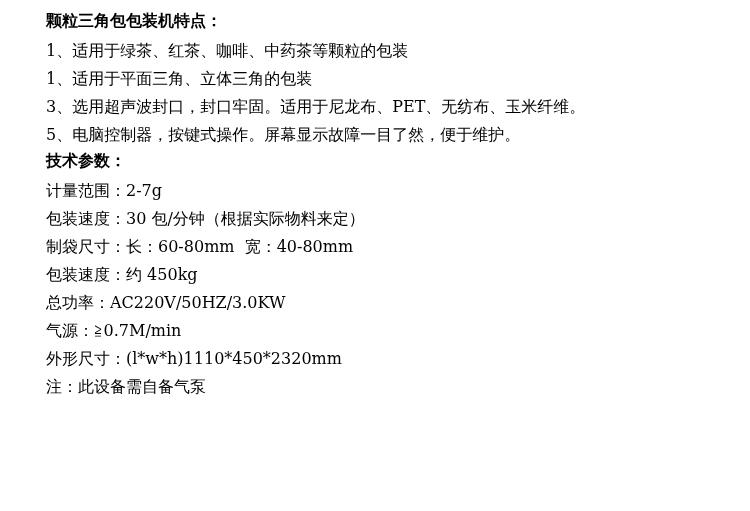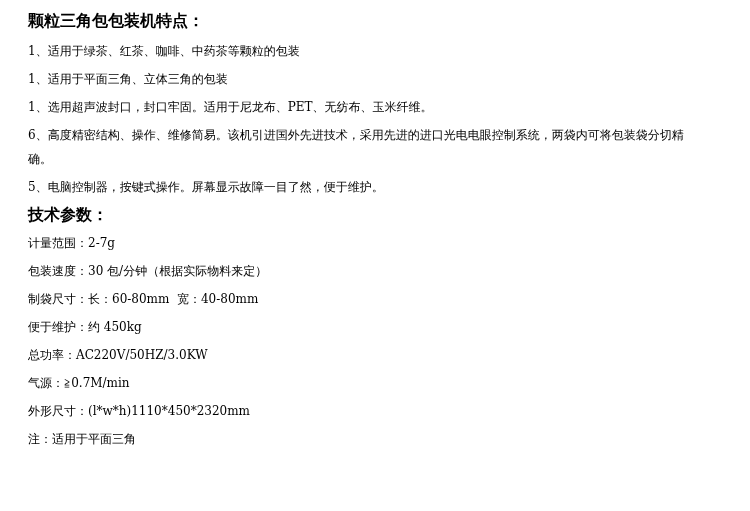--- a/index.html
+++ b/index.html
@@ -11,67 +11,67 @@
     width: 750px;
     height: 511px;
     overflow: hidden;
     color: #000000;
     font-family: "DejaVu Serif", "Liberation Serif", serif;
     font-size: 16px;
   }
   .doc {
     box-sizing: border-box;
     width: 750px;
-    padding: 9px 0 0 28px;
+    padding: 9px 0 0 46px;
   }
   .doc-inner {
     width: 660px; 
   }
   .section-heading {
     font-size: 16px;
     font-weight: bold;
     line-height: 23px;
     margin: 0 0 7px 0;
     white-space: pre-wrap;
   }
   .section-heading.specs {
     margin-top: 0;
     margin-bottom: 5px;
+    font-family: Liberation Mono, monospace;
   }
   .line {
-    font-size: 12px;
+    font-size: 16px;
     line-height: 24px;
     margin: 0 0 4px 0;
     white-space: pre-wrap;
     letter-spacing: 0;
   }
 </style>
 </head>
 <body>
 
 <div class="doc">
   <div class="doc-inner">
 
     <div class="section-heading">颗粒三角包包装机特点：</div>
 
     <div>
       <div class="line">1、适用于绿茶、红茶、咖啡、中药茶等颗粒的包装</div>
       <div class="line">1、适用于平面三角、立体三角的包装</div>
-      <div class="line">1、选用超声波封口，封口牢固。适用于尼龙布、PET、无纺布、玉米纤维。</div>
-      <div class="line">6、高度精密结构、操作、维修简易。该机引进国外先进技术，采用先进的进口光电电眼控制系统，两袋内可将包装袋分切精确。</div>
+      <div class="line">3、选用超声波封口，封口牢固。适用于尼龙布、PET、无纺布、玉米纤维。</div>
       <div class="line">5、电脑控制器，按键式操作。屏幕显示故障一目了然，便于维护。</div>
     </div>
 
     <div class="section-heading specs">技术参数：</div>
 
     <div>
       <div class="line">计量范围：2-7g</div>
       <div class="line">包装速度：30 包/分钟（根据实际物料来定）</div>
       <div class="line">制袋尺寸：长：60-80mm  宽：40-80mm</div>
-      <div class="line">便于维护：约 450kg</div>
+      <div class="line">包装速度：约 450kg</div>
       <div class="line">总功率：AC220V/50HZ/3.0KW</div>
       <div class="line">气源：≧0.7M/min</div>
       <div class="line">外形尺寸：(l*w*h)1110*450*2320mm</div>
-      <div class="line">注：适用于平面三角</div>
+      <div class="line">注：此设备需自备气泵</div>
     </div>
 
   </div>
 </div>
 
 </body></html>

